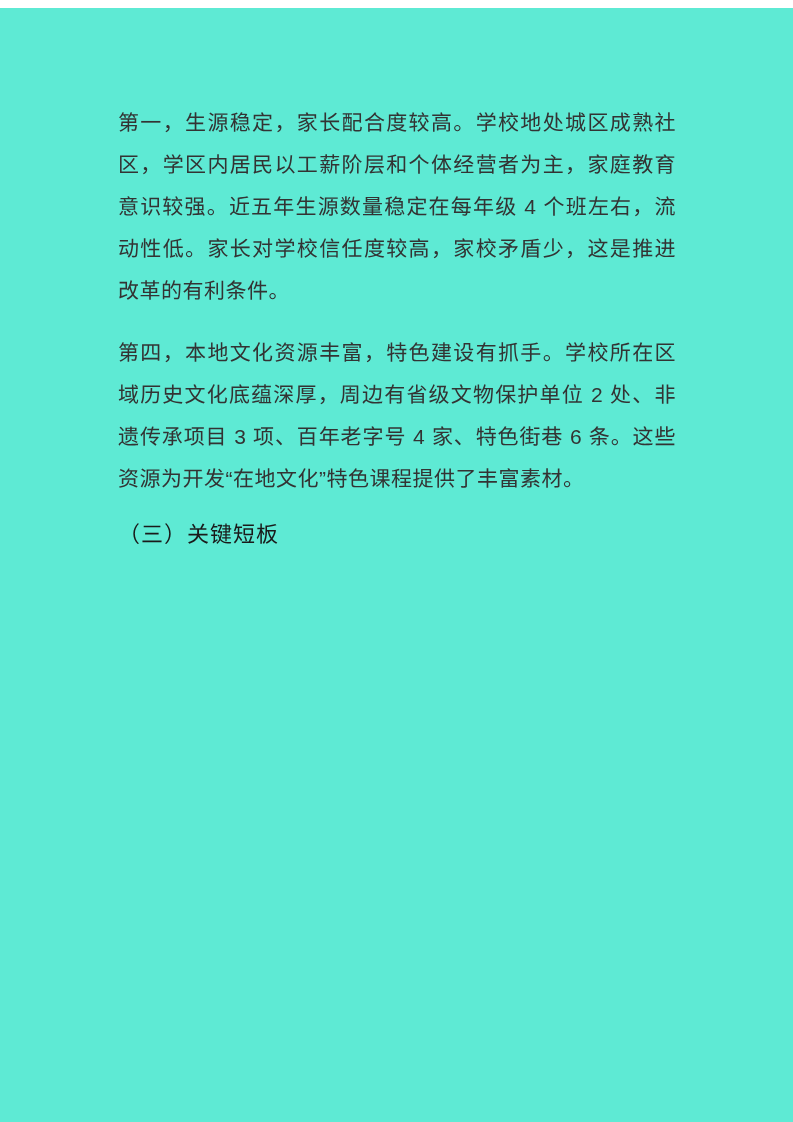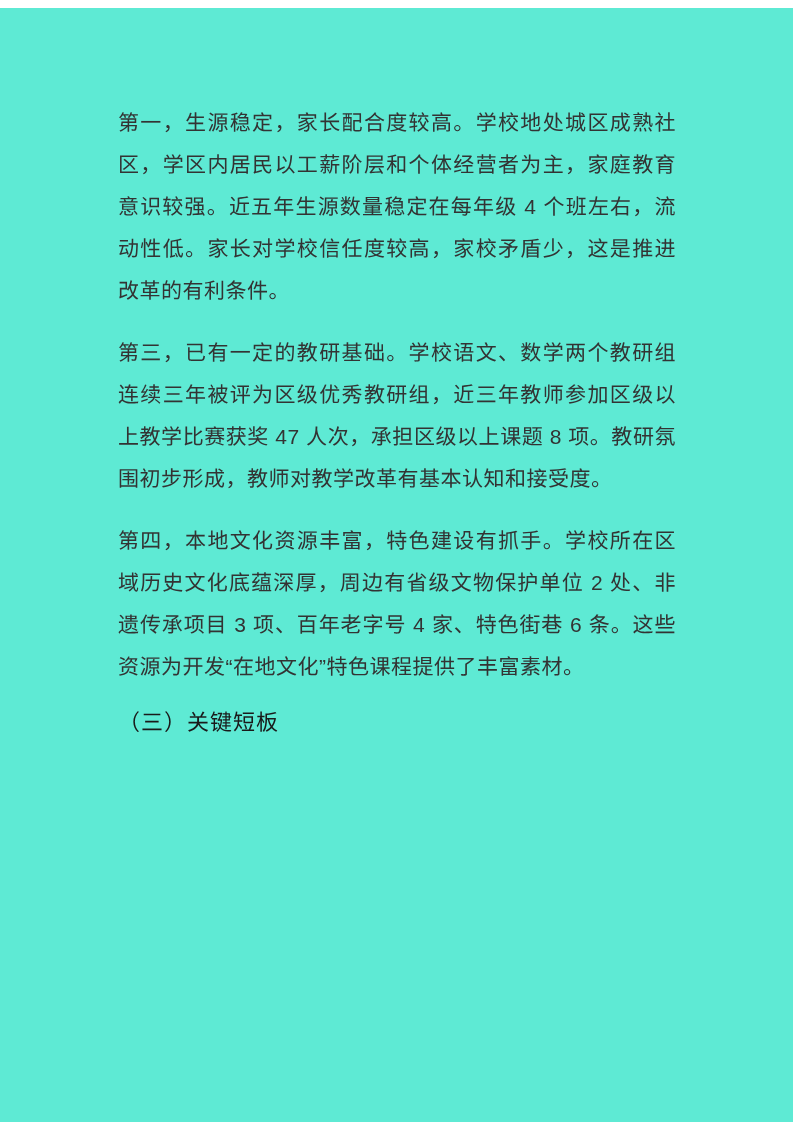--- a/index.html
+++ b/index.html
@@ -38,17 +38,16 @@
     color: #1a1a1a;
     letter-spacing: 1px;
   }
 </style>
 </head>
 <body>
 
 <div class="page">
   <div class="doc-body">
     <p class="para">第一，生源稳定，家长配合度较高。学校地处城区成熟社区，学区内居民以工薪阶层和个体经营者为主，家庭教育意识较强。近五年生源数量稳定在每年级 4 个班左右，流动性低。家长对学校信任度较高，家校矛盾少，这是推进改革的有利条件。</p>
-    <p class="para">第三，已有一定的教研基础。学校语文、数学两个教研组连续三年被评为区级优秀教研组，近三年教师参加区级以上教学比赛获奖 47 人次，承担区级以上课题 8 项。教研氛围初步形成，教师对教学改革有基本认知和接受度。</p>
     <p class="para">第四，本地文化资源丰富，特色建设有抓手。学校所在区域历史文化底蕴深厚，周边有省级文物保护单位 2 处、非遗传承项目 3 项、百年老字号 4 家、特色街巷 6 条。这些资源为开发“在地文化”特色课程提供了丰富素材。</p>
     <h2 class="section-heading">（三）关键短板</h2>
   </div>
 </div>
 
 </body></html>

